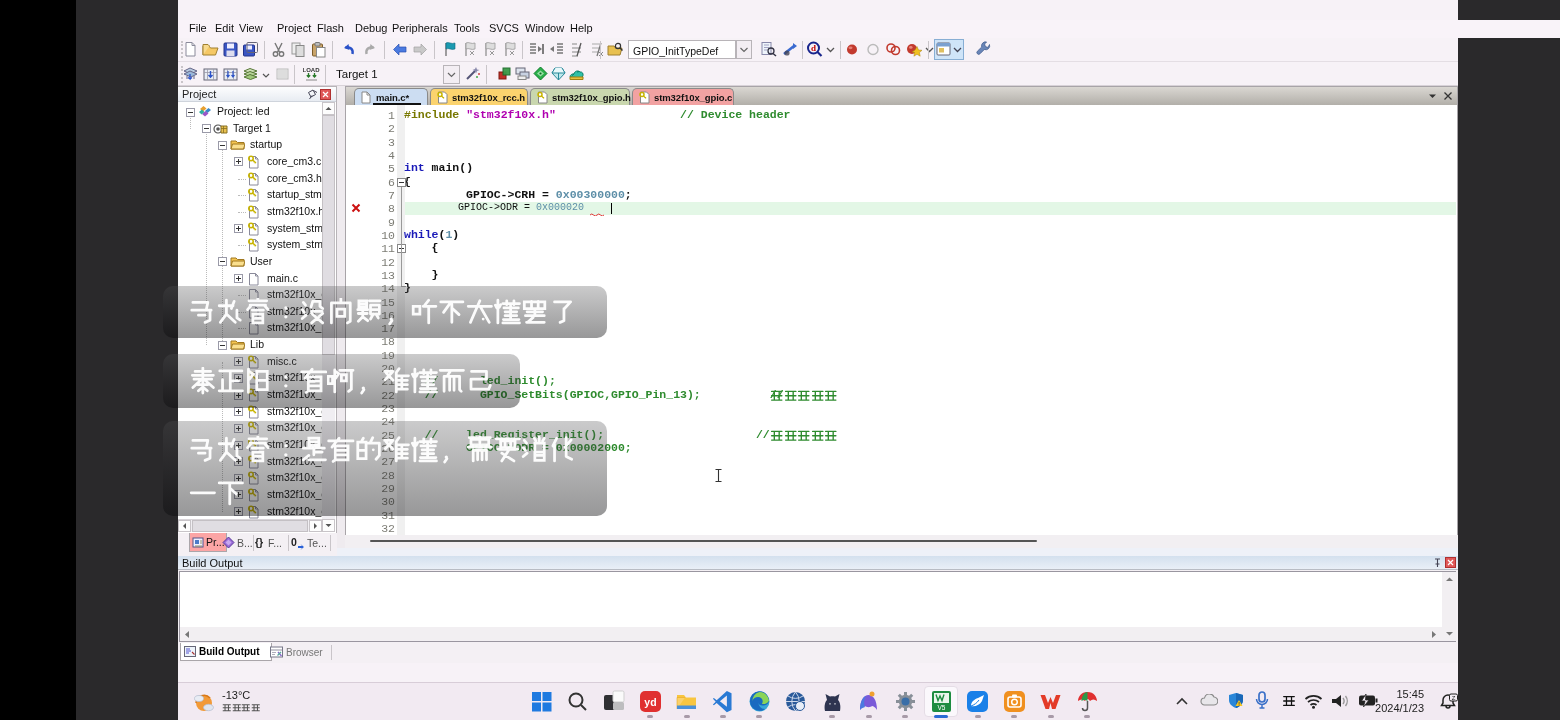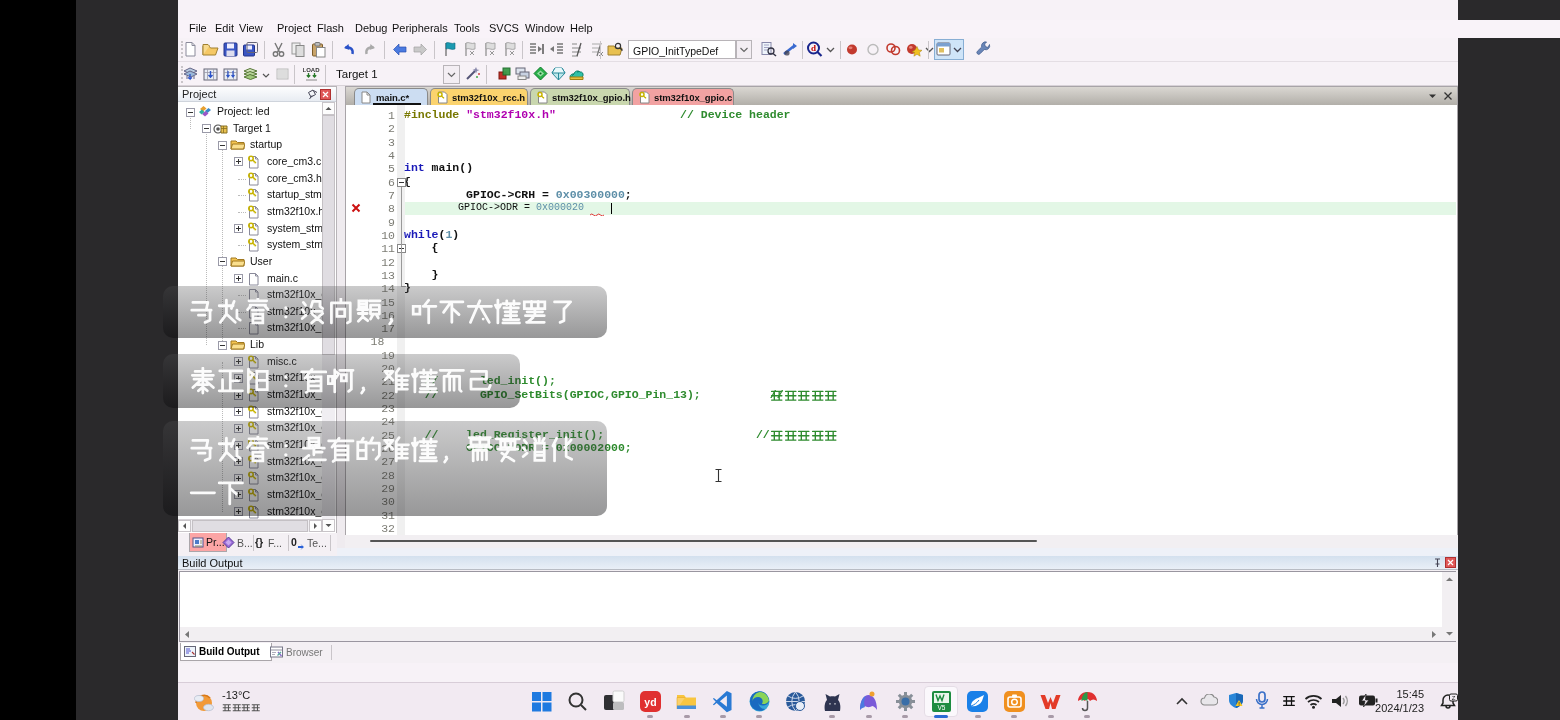--- a/index.html
+++ b/index.html
@@ -810,21 +810,21 @@
       <div class="ab" style="left:14px;top:115.2px;width:35px;text-align:right;font-size:11.5px;color:#7c7c74" class2="mono"><span class="mono" style="font-size:11.5px">8</span></div>
       <div class="ab" style="left:14px;top:128.6px;width:35px;text-align:right;font-size:11.5px;color:#7c7c74" class2="mono"><span class="mono" style="font-size:11.5px">9</span></div>
       <div class="ab" style="left:14px;top:141.9px;width:35px;text-align:right;font-size:11.5px;color:#7c7c74" class2="mono"><span class="mono" style="font-size:11.5px">10</span></div>
       <div class="ab" style="left:14px;top:155.2px;width:35px;text-align:right;font-size:11.5px;color:#7c7c74" class2="mono"><span class="mono" style="font-size:11.5px">11</span></div>
       <div class="ab" style="left:14px;top:168.5px;width:35px;text-align:right;font-size:11.5px;color:#7c7c74" class2="mono"><span class="mono" style="font-size:11.5px">12</span></div>
       <div class="ab" style="left:14px;top:181.8px;width:35px;text-align:right;font-size:11.5px;color:#7c7c74" class2="mono"><span class="mono" style="font-size:11.5px">13</span></div>
       <div class="ab" style="left:14px;top:195.2px;width:35px;text-align:right;font-size:11.5px;color:#7c7c74" class2="mono"><span class="mono" style="font-size:11.5px">14</span></div>
       <div class="ab" style="left:14px;top:208.5px;width:35px;text-align:right;font-size:11.5px;color:#7c7c74" class2="mono"><span class="mono" style="font-size:11.5px">15</span></div>
       <div class="ab" style="left:14px;top:221.8px;width:35px;text-align:right;font-size:11.5px;color:#7c7c74" class2="mono"><span class="mono" style="font-size:11.5px">16</span></div>
       <div class="ab" style="left:14px;top:235.1px;width:35px;text-align:right;font-size:11.5px;color:#7c7c74" class2="mono"><span class="mono" style="font-size:11.5px">17</span></div>
-      <div class="ab" style="left:14px;top:248.4px;width:35px;text-align:center;font-size:11.5px;color:#7c7c74" class2="mono"><span class="mono" style="font-size:11.5px">18</span></div>
+      <div class="ab" style="left:14px;top:248.4px;width:35px;text-align:right;font-size:11.5px;color:#7c7c74" class2="mono"><span class="mono" style="font-size:11.5px">18</span></div>
       <div class="ab" style="left:14px;top:261.8px;width:35px;text-align:right;font-size:11.5px;color:#7c7c74" class2="mono"><span class="mono" style="font-size:11.5px">19</span></div>
       <div class="ab" style="left:14px;top:275.1px;width:35px;text-align:right;font-size:11.5px;color:#7c7c74" class2="mono"><span class="mono" style="font-size:11.5px">20</span></div>
       <div class="ab" style="left:14px;top:288.4px;width:35px;text-align:right;font-size:11.5px;color:#7c7c74" class2="mono"><span class="mono" style="font-size:11.5px">21</span></div>
       <div class="ab" style="left:14px;top:301.7px;width:35px;text-align:right;font-size:11.5px;color:#7c7c74" class2="mono"><span class="mono" style="font-size:11.5px">22</span></div>
       <div class="ab" style="left:14px;top:315.0px;width:35px;text-align:right;font-size:11.5px;color:#7c7c74" class2="mono"><span class="mono" style="font-size:11.5px">23</span></div>
       <div class="ab" style="left:14px;top:328.4px;width:35px;text-align:right;font-size:11.5px;color:#7c7c74" class2="mono"><span class="mono" style="font-size:11.5px">24</span></div>
       <div class="ab" style="left:14px;top:341.7px;width:35px;text-align:right;font-size:11.5px;color:#7c7c74" class2="mono"><span class="mono" style="font-size:11.5px">25</span></div>
       <div class="ab" style="left:14px;top:355.0px;width:35px;text-align:right;font-size:11.5px;color:#7c7c74" class2="mono"><span class="mono" style="font-size:11.5px">26</span></div>
       <div class="ab" style="left:14px;top:368.3px;width:35px;text-align:right;font-size:11.5px;color:#7c7c74" class2="mono"><span class="mono" style="font-size:11.5px">27</span></div>
       <div class="ab" style="left:14px;top:381.6px;width:35px;text-align:right;font-size:11.5px;color:#7c7c74" class2="mono"><span class="mono" style="font-size:11.5px">28</span></div>

